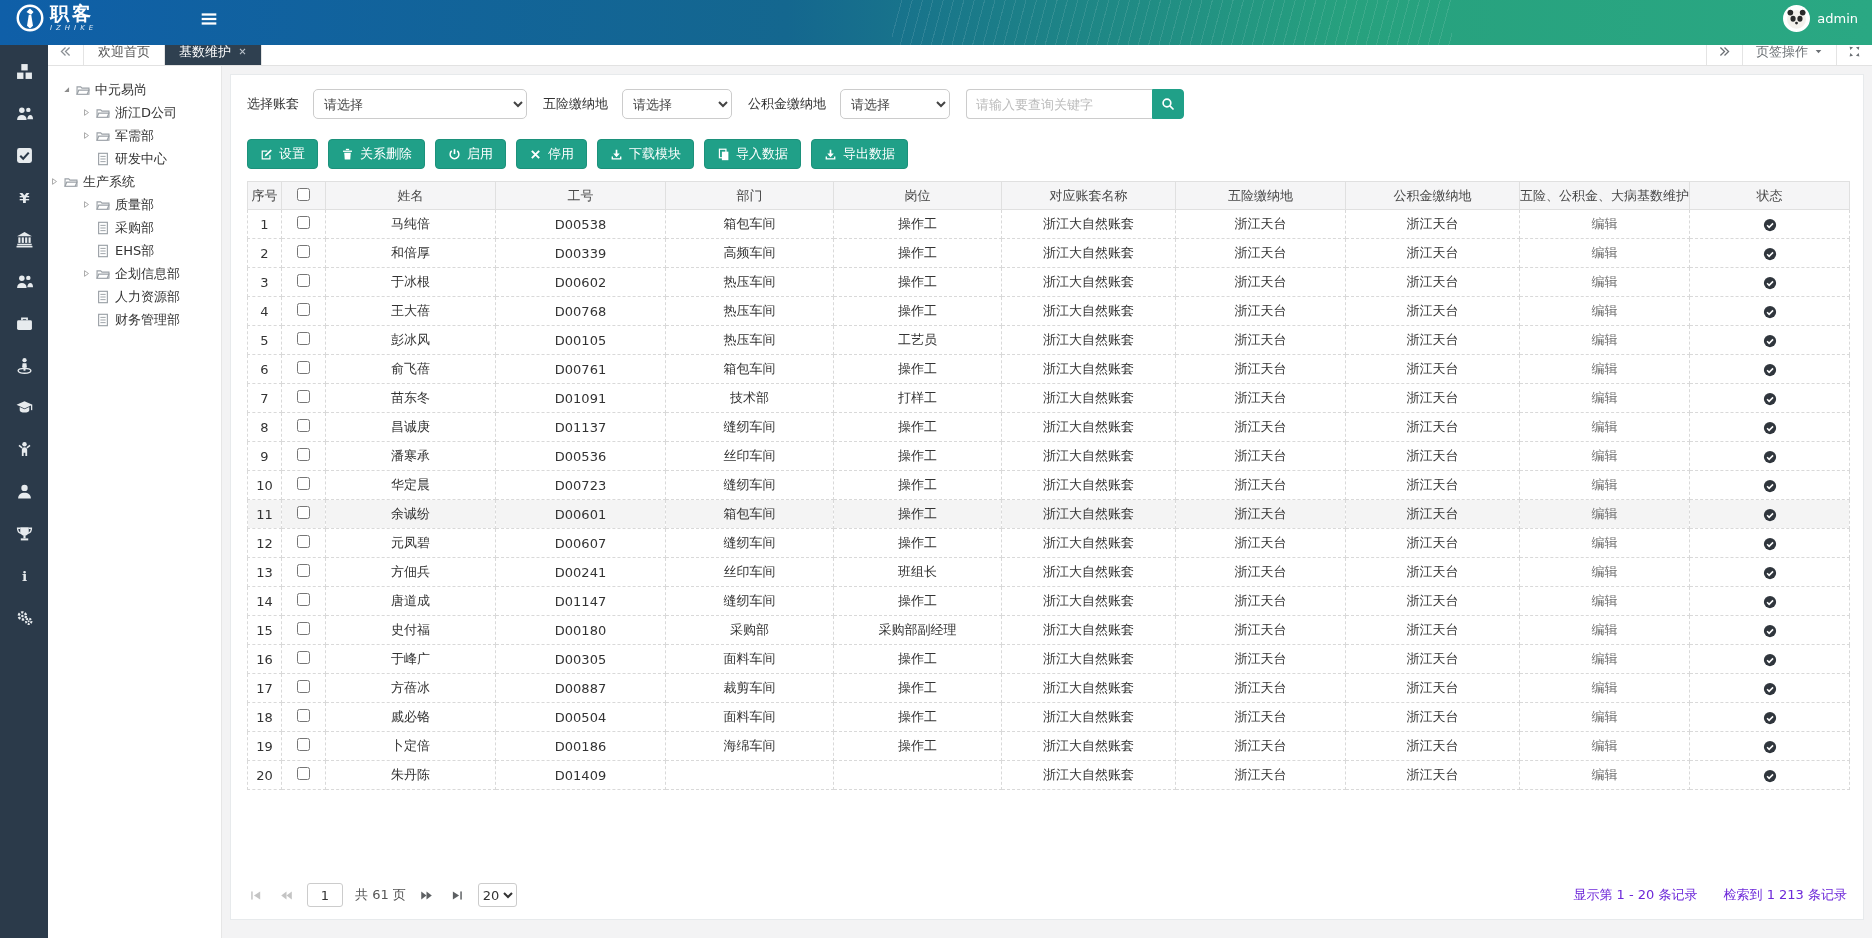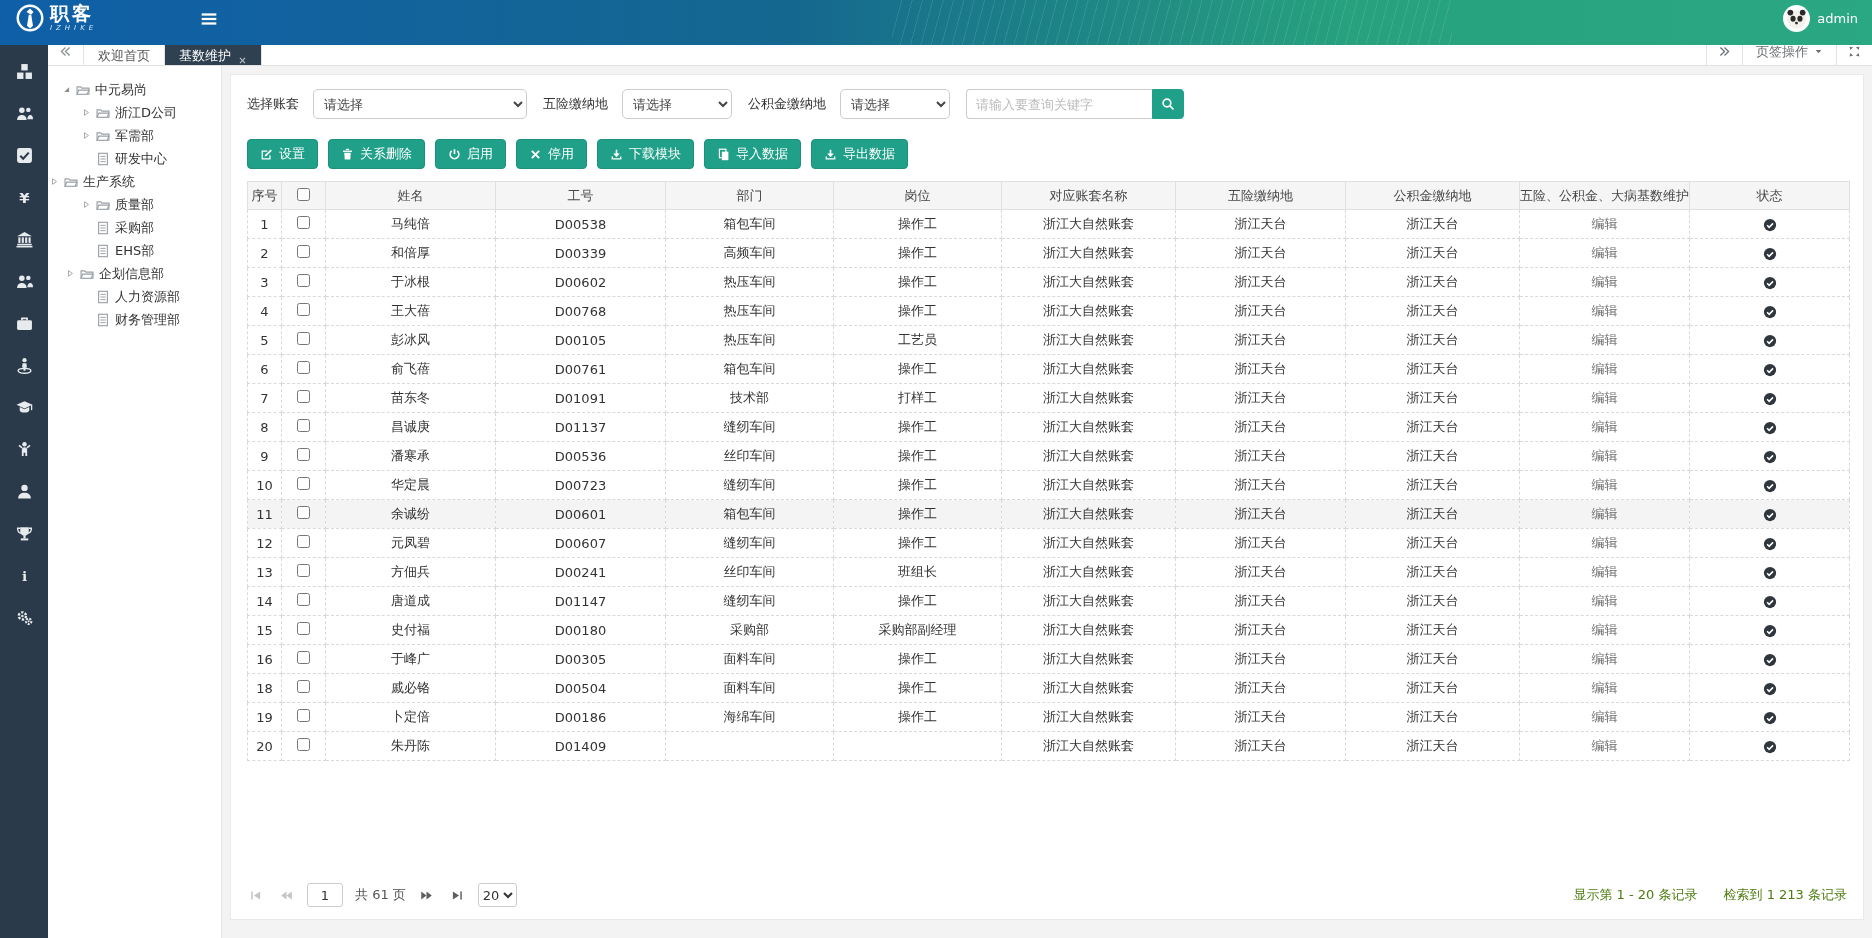--- a/index.html
+++ b/index.html
@@ -28,21 +28,21 @@
   .iconrail { position:absolute; top:38px; left:0; bottom:0; width:48px; background:#2b3a4a; z-index:4; }
   .side-icon { width:48px; height:42px; display:flex; align-items:center; justify-content:center; color:#e7ebee; cursor:pointer; }
   .side-icon:first-child { margin-top:12px; }
   .side-icon svg { width:17px; height:17px; }
 
   
   .tabbar { position:absolute; top:38px; left:48px; right:0; height:28px; background:#fff;
     border-bottom:1px solid #e2e2e2; display:flex; align-items:stretch; z-index:3; }
   .tab-scroll { width:36px; display:flex; align-items:center; justify-content:center; color:#8a8f94; border-right:1px solid #e4e4e4; cursor:pointer; }
   .tab-scroll svg { width:13px; height:13px; }
-  .tab { display:flex; align-items:flex-end; padding:0 14px; color:#555; border-right:1px solid #e4e4e4; cursor:pointer; white-space:nowrap; }
+  .tab { display:flex; align-items:center; padding:0 14px; color:#555; border-right:1px solid #e4e4e4; cursor:pointer; white-space:nowrap; }
   .tab.active { background:#2f4050; color:#fff; }
   .tab .tclose { margin-left:7px; color:#b9c2cb; }
   .tab .tclose svg { width:9px; height:9px; }
   .tab-spacer { flex:1; }
   .tab-op { display:flex; align-items:center; justify-content:center; color:#6a6f74; border-left:1px solid #e4e4e4; cursor:pointer; padding:0 13px; gap:6px; }
   .tab-op svg { width:13px; height:13px; }
   .tab-op .caret svg { width:9px; height:9px; }
 
   
   .treepanel { position:absolute; top:66px; left:48px; bottom:0; width:174px; background:#fff; border-right:1px solid #e6e6e6; padding-top:12px; z-index:2; }
@@ -85,21 +85,21 @@
   
   .pagination { position:absolute; left:16px; right:16px; bottom:12px; display:flex; align-items:center; justify-content:space-between; }
   .pg-left { display:flex; align-items:center; gap:12px; }
   .pg-btn { width:18px; height:18px; display:flex; align-items:center; justify-content:center; cursor:pointer; }
   .pg-btn svg { width:13px; height:13px; }
   .pg-btn.dim { color:#c4c4c4; }
   .pg-btn.dark { color:#5d6063; }
   .pg-input { width:36px; height:24px; border:1px solid #ccc; border-radius:3px; text-align:center; font-size:13px; color:#333; font-family:inherit; }
   .pg-total { color:#555; }
   .pg-size { height:24px; border:1px solid #ccc; border-radius:3px; background:#fff; font-size:13px; color:#333; font-family:inherit; }
-  .pg-right { color:#4d7c0f; display:flex; gap:26px; }
+  .pg-right { color:#6d28d9; display:flex; gap:26px; }
 </style>
 </head>
 <body>
 
 <div class="topbar">
   <div class="deco"></div>
   <div class="logo">
     <span class="lg-ic">
         <svg viewBox="0 0 16 16" fill="currentColor" xmlns="http://www.w3.org/2000/svg">
           <circle cx="8" cy="8" r="7" fill="none" stroke="#fff" stroke-width="1.4"></circle>
@@ -373,21 +373,21 @@
     <div class="tree-item" style="padding-left:32px">
       <span class="caret"></span>
       <span class="tree-ico">
         <svg viewBox="0 0 16 16" fill="currentColor" xmlns="http://www.w3.org/2000/svg">
           <rect x="3" y="1.5" width="10" height="13" fill="none" stroke="currentColor" stroke-width="1.3"></rect>
           <path d="M5 5h6M5 8h6M5 11h6" stroke="currentColor" stroke-width="1.1"></path>
         </svg>
       </span>
       <span class="tree-label">EHS部</span>
     </div>
-    <div class="tree-item" style="padding-left:16px">
+    <div class="tree-item" style="padding-left:32px">
       <span class="caret">
         <svg viewBox="0 0 16 16" fill="currentColor" xmlns="http://www.w3.org/2000/svg">
           <polygon points="4.5,3 11.5,8 4.5,13" fill="none" stroke="currentColor" stroke-width="1.3"></polygon>
         </svg>
       </span>
       <span class="tree-ico">
         <svg viewBox="0 0 16 16" fill="currentColor" xmlns="http://www.w3.org/2000/svg">
           <path d="M1.2 12.8V4.4h4.2l1.4 1.5h8v6.9z" fill="none" stroke="currentColor" stroke-width="1.3"></path>
           <path d="M1.2 12.8l1.9-4.6h11.7l-2.1 4.6z" fill="#fff" stroke="currentColor" stroke-width="1.3"></path>
         </svg>
@@ -823,20 +823,38 @@
             <td>浙江天台</td>
             <td><a class="edit-link">编辑</a></td>
             <td><span class="status-ok">
                 <svg viewBox="0 0 16 16" fill="currentColor" xmlns="http://www.w3.org/2000/svg">
                   <circle cx="8" cy="8" r="7"></circle>
                   <path d="M4.7 8.3l2.3 2.3 4.5-4.5" stroke="#fff" stroke-width="1.8" fill="none"></path>
                 </svg>
               </span></td>
           </tr>
           <tr class="">
+            <td>17</td>
+            <td><input type="checkbox" style=""></td>
+            <td>方蓓冰</td>
+            <td>D00887</td>
+            <td>裁剪车间</td>
+            <td>操作工</td>
+            <td>浙江大自然账套</td>
+            <td>浙江天台</td>
+            <td>浙江天台</td>
+            <td><a class="edit-link">编辑</a></td>
+            <td><span class="status-ok">
+                <svg viewBox="0 0 16 16" fill="currentColor" xmlns="http://www.w3.org/2000/svg">
+                  <circle cx="8" cy="8" r="7"></circle>
+                  <path d="M4.7 8.3l2.3 2.3 4.5-4.5" stroke="#fff" stroke-width="1.8" fill="none"></path>
+                </svg>
+              </span></td>
+          </tr>
+          <tr class="">
             <td>18</td>
             <td><input type="checkbox" style=""></td>
             <td>戚必铬</td>
             <td>D00504</td>
             <td>面料车间</td>
             <td>操作工</td>
             <td>浙江大自然账套</td>
             <td>浙江天台</td>
             <td>浙江天台</td>
             <td><a class="edit-link">编辑</a></td>

